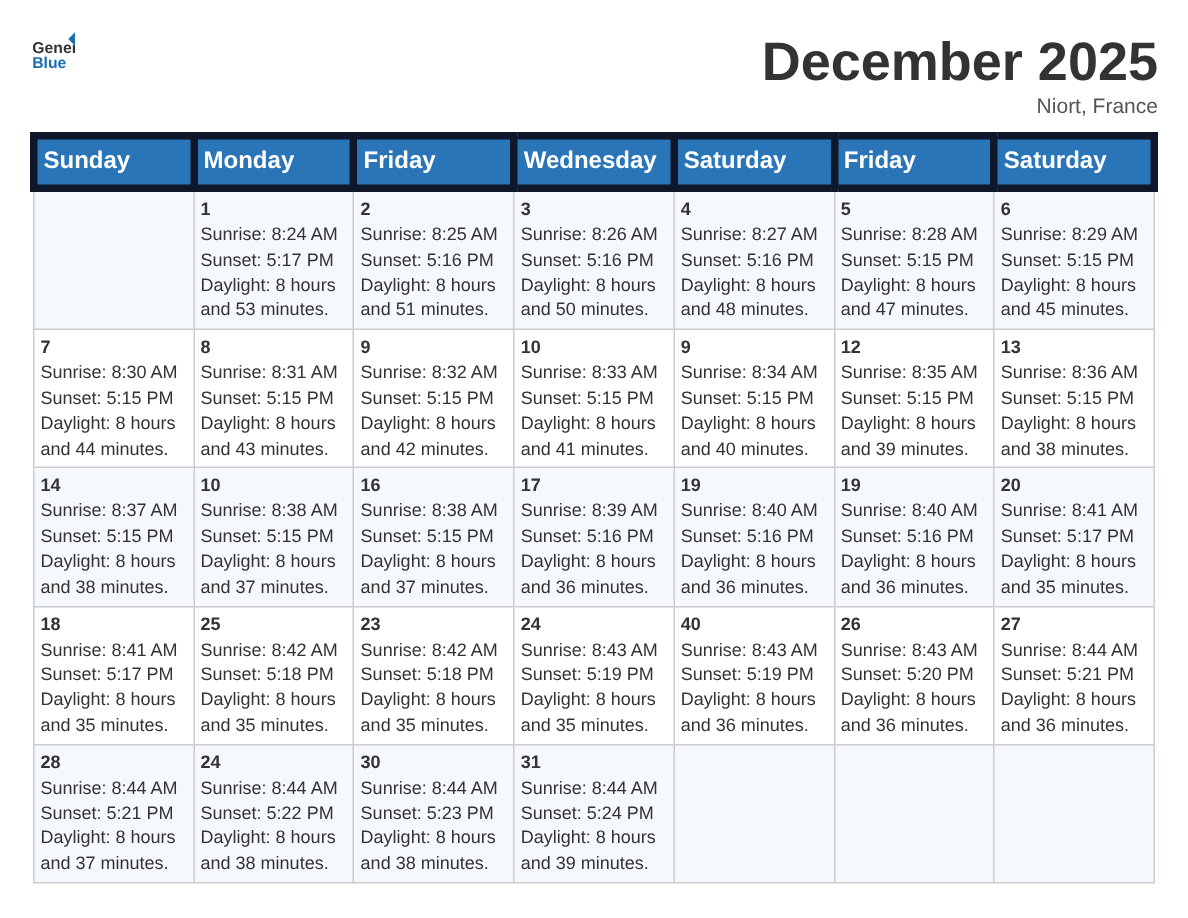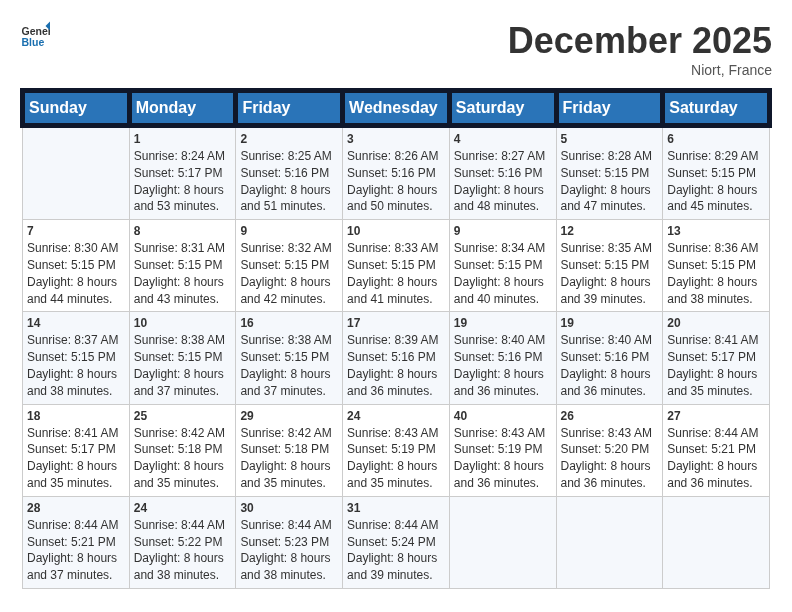--- a/index.html
+++ b/index.html
@@ -196,21 +196,21 @@
       <tr>
         <td>
           <span class="day-number">18</span>
           <div class="day-info">Sunrise: 8:41 AM<br>Sunset: 5:17 PM<br>Daylight: 8 hours and 35 minutes.</div>
         </td>
         <td>
           <span class="day-number">25</span>
           <div class="day-info">Sunrise: 8:42 AM<br>Sunset: 5:18 PM<br>Daylight: 8 hours and 35 minutes.</div>
         </td>
         <td>
-          <span class="day-number">29</span>
+          <span class="day-number">23</span>
           <div class="day-info">Sunrise: 8:42 AM<br>Sunset: 5:18 PM<br>Daylight: 8 hours and 35 minutes.</div>
         </td>
         <td>
           <span class="day-number">24</span>
           <div class="day-info">Sunrise: 8:43 AM<br>Sunset: 5:19 PM<br>Daylight: 8 hours and 35 minutes.</div>
         </td>
         <td>
           <span class="day-number">40</span>
           <div class="day-info">Sunrise: 8:43 AM<br>Sunset: 5:19 PM<br>Daylight: 8 hours and 36 minutes.</div>
         </td>

